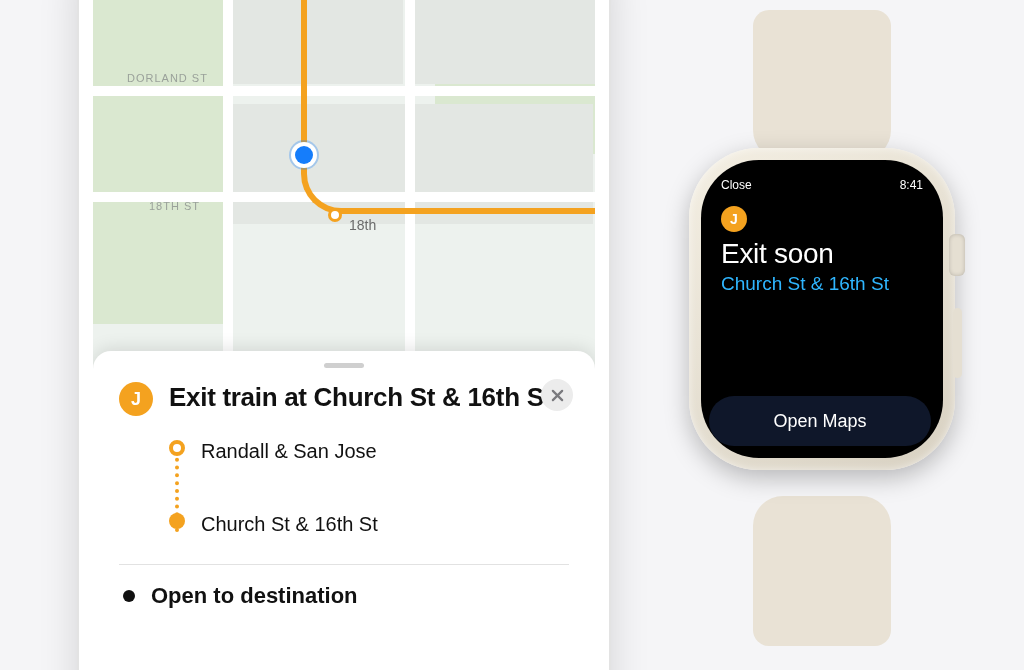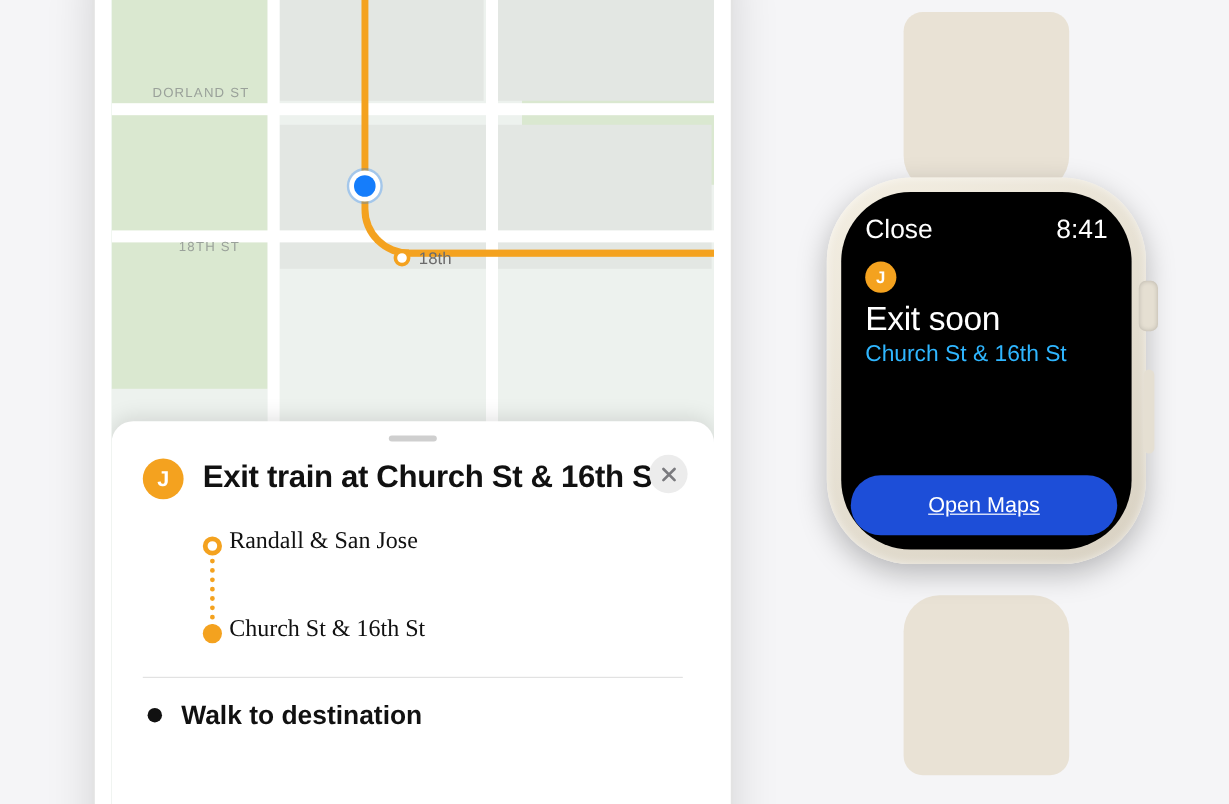--- a/index.html
+++ b/index.html
@@ -57,21 +57,21 @@
   .step-hdr{display:flex;gap:16px;align-items:flex-start;}
   .jbadge{flex:0 0 34px;width:34px;height:34px;border-radius:50%;background:#f4a21f;
     color:#fff;font-weight:600;font-size:18px;display:flex;align-items:center;justify-content:center;}
   .hdr-txt{flex:1;}
   .hdr-title{font-size:26px;font-weight:700;color:#111;line-height:1.18;letter-spacing:-.3px;}
   .hdr-sub{font-size:19px;color:#8a8a8e;margin-top:4px;}
 
   .stops{margin:24px 0 0 50px;position:relative;padding-bottom:6px;}
   .stops .rail{position:absolute;left:6px;top:10px;bottom:10px;width:0;
     border-left:4px dotted #f4a21f;}
-  .stop-row{position:relative;display:flex;align-items:flex-end;gap:6px;margin-bottom:22px;font-family:Liberation Serif, serif;}
+  .stop-row{position:relative;display:flex;align-items:flex-start;gap:16px;margin-bottom:22px;}
   .stop-row:last-child{margin-bottom:0;}
   .stop-node{width:16px;height:16px;border-radius:50%;background:#fff;border:4px solid #f4a21f;z-index:1;}
   .stop-node.solid{background:#f4a21f;border:none;width:16px;height:16px;}
   .stop-node.dot{width:6px;height:6px;border:none;background:transparent;margin-left:5px;}
   .stop-label{font-size:20px;color:#111;}
   .stop-label.link{color:#007aff;}
 
   .divider{height:1px;background:#e2e2e2;margin:22px 0 18px;}
   .walk-row{display:flex;align-items:center;gap:16px;font-size:22px;font-weight:700;color:#111;}
   .walk-row .walkicon{width:12px;height:12px;border-radius:50%;background:#111;margin-left:4px;}
@@ -88,29 +88,29 @@
     padding:12px;
   }
   .crown{position:absolute;right:-10px;top:86px;width:16px;height:42px;background:#e5dfd2;
     border-radius:6px;box-shadow:inset 0 0 4px rgba(0,0,0,.2);}
   .sidebtn{position:absolute;right:-7px;top:160px;width:9px;height:70px;background:#e5dfd2;
     border-radius:5px;}
   .wscreen{
     position:relative;width:100%;height:100%;border-radius:58px;background:#000;overflow:hidden;
     padding:18px 20px;
   }
-  .wtop{display:flex;justify-content:space-between;color:#fff;font-size:22px;align-items:center;}
+  .wtop{display:flex;justify-content:space-between;color:#fff;font-size:12px;align-items:center;}
   .wclose{cursor:pointer;}
   .wj{width:26px;height:26px;border-radius:50%;background:#f4a21f;color:#fff;font-weight:600;
     font-size:14px;display:flex;align-items:center;justify-content:center;margin-top:14px;}
   .wtitle{color:#fff;font-size:28px;font-weight:400;margin-top:6px;letter-spacing:-.3px;}
   .wsub{color:#2fb6ff;font-size:19px;line-height:1.25;margin-top:2px;}
   .wbtn{position:absolute;left:8px;right:12px;bottom:12px;height:50px;border-radius:26px;
-    background:#1d4ed8;color:#fff;font-size:18px;display:flex;align-items:center;justify-content:center;
-    cursor:pointer;text-decoration:underline;}
+    background:#0f172a;color:#fff;font-size:18px;display:flex;align-items:center;justify-content:center;
+    cursor:pointer;}
 </style>
 </head>
 <body>
 
 <div class="stage">
 
   <div class="iphone">
     <div class="iphone-screen">
 
       <div class="map">
@@ -123,21 +123,21 @@
         <div class="road-h" style="top:268px"></div>
         <div class="road-v" style="left:130px"></div>
         <div class="road-v" style="left:312px"></div>
         <span class="roadlabel" style="left:34px;top:148px">DORLAND ST</span>
         <span class="roadlabel" style="left:56px;top:276px">18TH ST</span>
 
         <div class="route" style="left:208px;top:-40px;width:40px;height:330px"></div>
         <div style="position:absolute;left:242px;top:284px;width:260px;height:6px;background:#f4a21f"></div>
         <div class="bluedot" style="left:202px;top:222px"></div>
         <div class="stopdot" style="left:235px;top:284px"></div>
-        <span class="stoplabel" style="left:256px;top:283px">18th</span>
+        <span class="stoplabel" style="left:256px;top:293px">18th</span>
       </div>
 
       <div class="sheet">
         <div class="grabber"></div>
         <div class="closebtn">
           <svg viewBox="0 0 14 14">
             <path d="M2 2 L12 12 M12 2 L2 12" stroke="#7a7a7e" stroke-width="2.4" stroke-linecap="round"></path>
           </svg>
         </div>
 
@@ -160,21 +160,21 @@
           <div class="stop-row">
             <div class="stop-node solid"></div>
             <div class="stop-label">Church St &amp; 16th St</div>
           </div>
         </div>
 
         <div class="divider"></div>
 
         <div class="walk-row">
           <span class="walkicon"></span>
-          <span>Walk to destination</span>
+          <span>Open to destination</span>
         </div>
 
       </div>
 
     </div>
   </div>
 
   <div class="watch-wrap">
     <div class="band top"></div>
     <div class="band bottom"></div>

